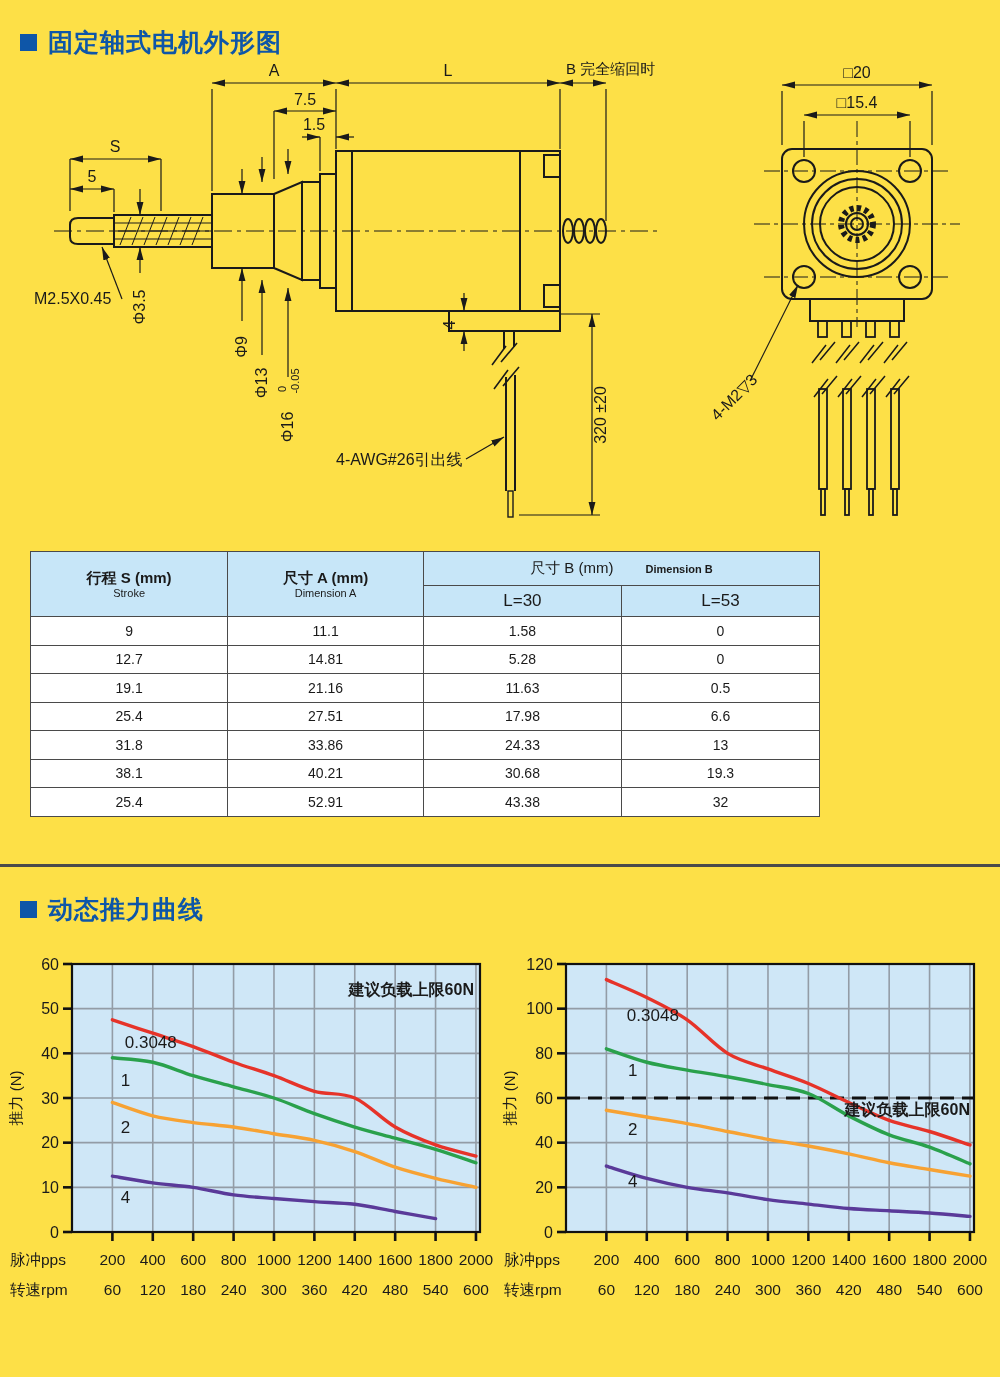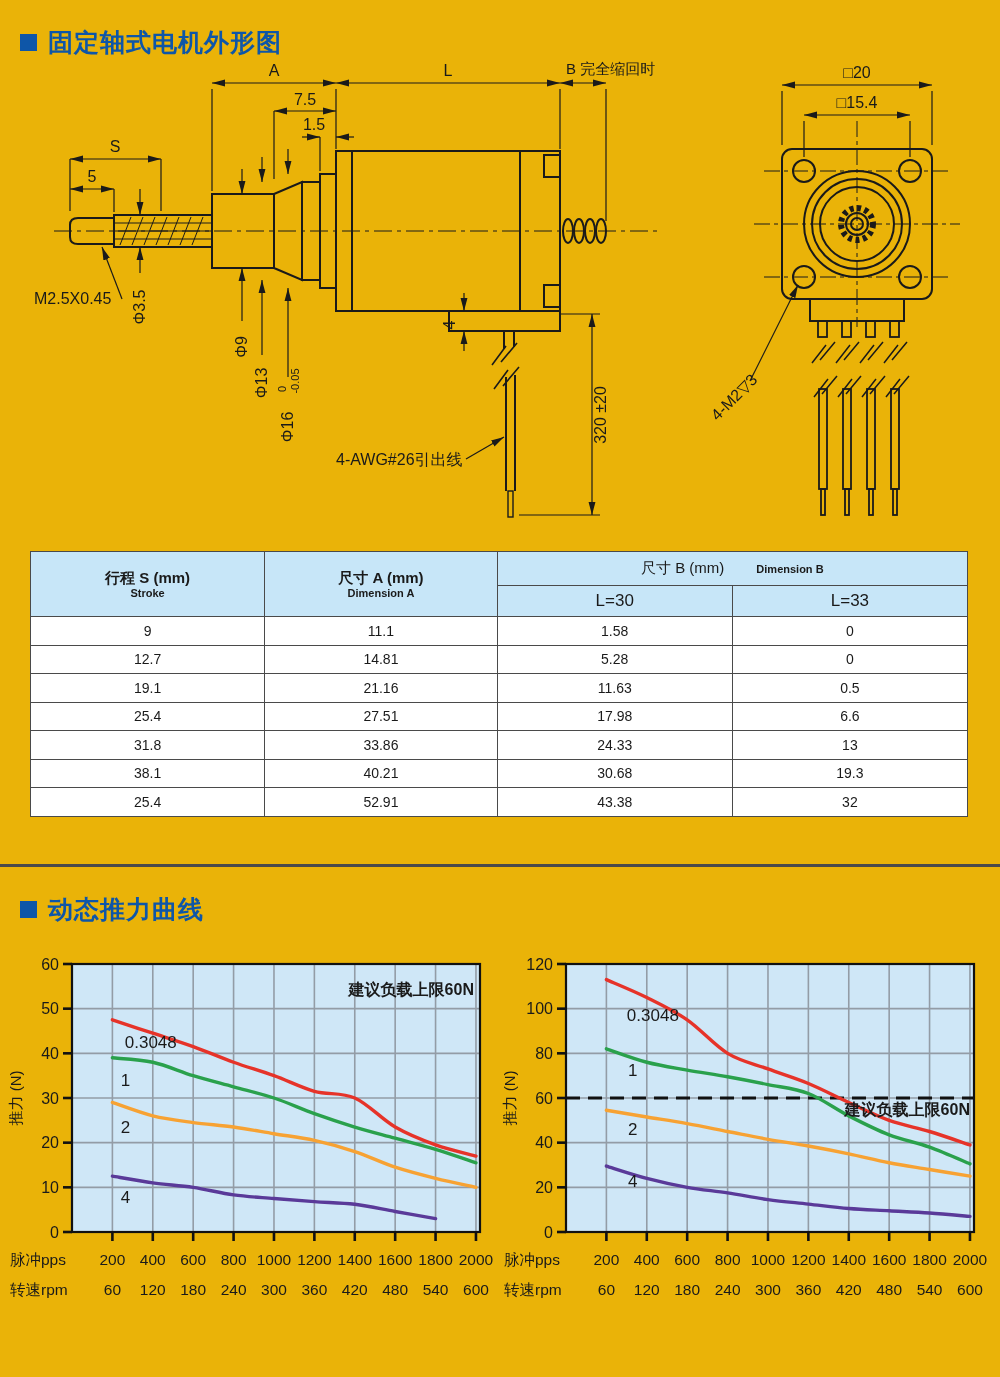--- a/index.html
+++ b/index.html
@@ -1,28 +1,28 @@
 <!DOCTYPE html>
 <html><head>
 <meta charset="utf-8">
 <style>
   html,body{margin:0;padding:0;background:#fff;}
-  .page{position:relative;width:1000px;height:1377px;background:#eab308;overflow:hidden;
+  .page{position:relative;width:1000px;height:1377px;background:#fde047;overflow:hidden;
         font-family:"Liberation Sans","DejaVu Sans",sans-serif;color:#1a1a1a;}
   .sec-head{display:flex;align-items:center;gap:11px;margin:26px 0 0 20px;}
   .sec-head .bullet{width:17px;height:17px;background:#0e56a8;}
   .sec-head .t{font-size:25px;font-weight:bold;color:#0e56a8;letter-spacing:1px;}
   .drawings{position:relative;height:478px;}
   .drawings svg{position:absolute;top:0;}
   svg text{font-family:"Liberation Sans","DejaVu Sans",sans-serif;fill:#1a1a1a;}
-  .dimtable{border-collapse:collapse;margin:14px 0 0 30px;width:938px;table-layout:fixed;}
+  .dimtable{border-collapse:collapse;margin:14px 0 0 30px;width:790px;table-layout:fixed;}
   .dimtable th,.dimtable td{border:1.5px solid #4a4a4a;text-align:center;padding:0;}
   .dimtable thead th{background:#c7e6f8;}
   .dimtable .main{font-size:15px;font-weight:bold;display:block;line-height:18px;}
-  .dimtable .sub{font-size:11px;font-weight:bold;display:block;line-height:13px;}
+  .dimtable .sub{font-size:11px;font-weight:normal;display:block;line-height:13px;}
   .dimtable .grp{font-size:15px;font-weight:normal;}
   .dimtable .grpsub{font-size:11px;font-weight:bold;margin-left:4px;padding-left:28px;}
   .dimtable .lh{font-size:17px;font-weight:normal;height:30px;}
   .dimtable td{font-size:14px;height:27.5px;background:#fff;}
   .divider{height:3px;background:#4a4a4a;width:1000px;margin-top:47px;}
   .charts{display:flex;margin:22px 0 0 6px;}
   .chartblock{width:494px;}
   .chartblock .ctitle{text-align:center;font-size:17px;font-weight:bold;padding-left:52px;margin-bottom:2px;}
 </style>
 </head>
@@ -236,21 +236,21 @@
         <th rowspan="2">
           <span class="main">尺寸 A (mm)</span>
           <span class="sub">Dimension A</span>
         </th>
         <th colspan="2" style="height:33px">
           <span class="grp">尺寸 B (mm)</span><span class="grpsub">Dimension B</span>
         </th>
       </tr>
       <tr>
         <th class="lh">L=30</th>
-        <th class="lh">L=33</th>
+        <th class="lh">L=53</th>
       </tr>
     </thead>
     <tbody>
       <tr>
         <td>9</td>
           <td>11.1</td>
           <td>1.58</td>
           <td>0</td>
       </tr>
       <tr>

